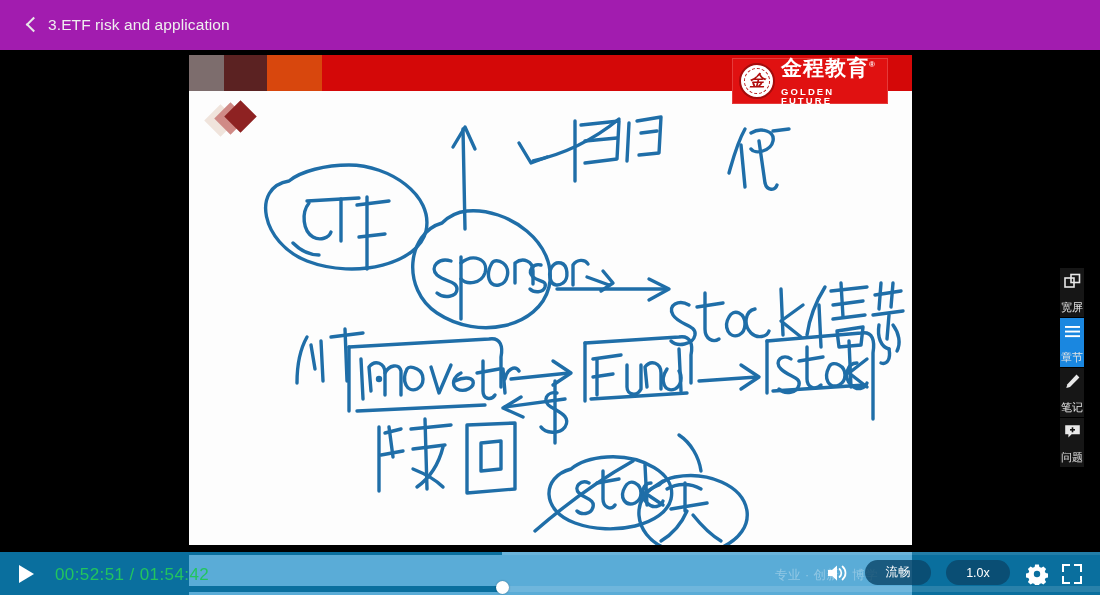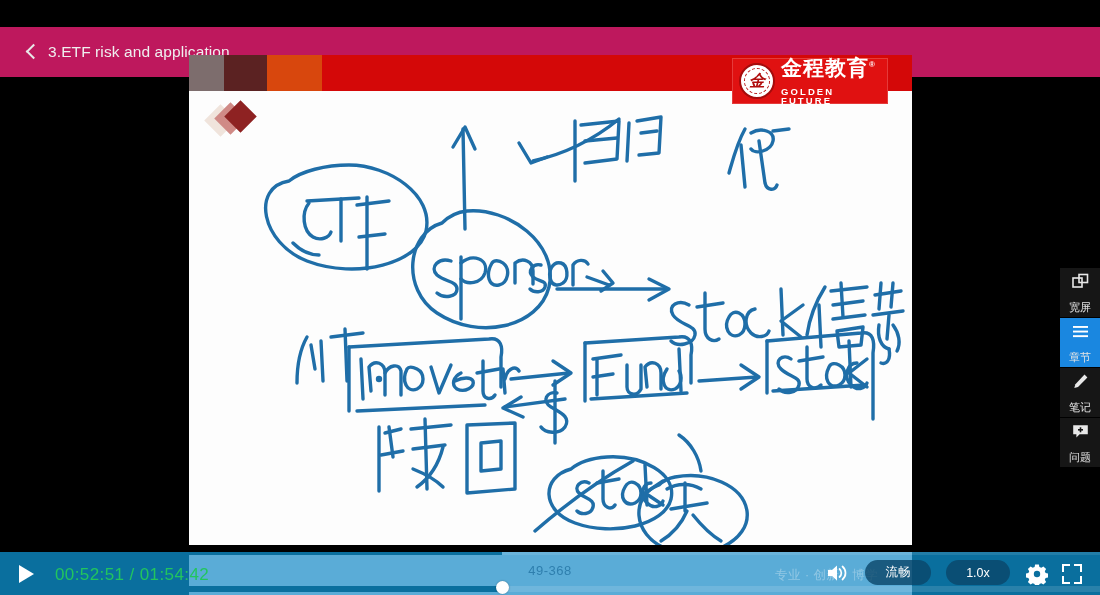--- a/index.html
+++ b/index.html
@@ -7,21 +7,21 @@
     width: 1100px; height: 595px;
     background: #000;
     font-family: "Liberation Sans", "DejaVu Sans", sans-serif;
     overflow: hidden;
   }
   #root { position: relative; width: 1100px; height: 595px; background: #000; }
 
   
   .header {
     position: absolute; left: 0; top: 0; width: 1100px; height: 50px;
-    background: #be185d; display: flex; align-items: center; margin-top: 27px;
+    background: #a21caf; display: flex; align-items: center;
   }
   .back-btn {
     display: flex; align-items: center; gap: 9px;
     margin-left: 28px; cursor: pointer;
   }
   .chev {
     width: 11px; height: 11px;
     border-left: 2.4px solid #e8e8e8; border-bottom: 2.4px solid #e8e8e8;
     transform: rotate(45deg);
     margin-bottom: 1px;
@@ -71,21 +71,21 @@
   .dm.d1 { left: 0;  top: 6px; background: #f0e4dc; }
   .dm.d2 { left: 10px; top: 4px; background: #d08a86; }
   .dm.d3 { left: 20px; top: 2px; background: #8e2222; }
 
   .board { position: absolute; left: 0; top: 36px; width: 723px; height: 454px; }
   .board svg { display: block; width: 723px; height: 454px; }
 
   
   .side { position: absolute; right: 0; top: 268px; width: 40px; }
   .side-item {
-    width: 40px; height: 50px; background: #161616;
+    width: 24px; height: 50px; background: #161616;
     display: flex; flex-direction: column; align-items: center; justify-content: center;
     gap: 12px; cursor: pointer; border-bottom: 1px solid #000;
   }
   .side-item.active { background: #1a87e0; }
   .side-label { color: #e4e4e4; font-size: 11px; line-height: 1; }
   .side-ico { width: 17px; height: 17px; display: flex; align-items: center; justify-content: center; }
   .side-ico svg { display: block; }
 
   
   .controls { position: absolute; left: 0; bottom: 0; width: 1100px; height: 43px; }
@@ -393,21 +393,20 @@
 
   <div class="controls">
     <div class="ctl-bg-left"></div>
     <div class="ctl-bg-mid"></div>
     <div class="ctl-bg-right"></div>
 
     <div class="prog-top-line">
       <div class="prog-top-fill"></div>
     </div>
 
-    <div class="seg-label">49-368</div>
 
     <div class="play-btn">
       <div class="play-tri"></div>
     </div>
 
     <div class="time">00:52:51 / 01:54:42</div>
 
     <div class="watermark">专业 · 创新 · 博学</div>
 
     <div class="vol-btn">

